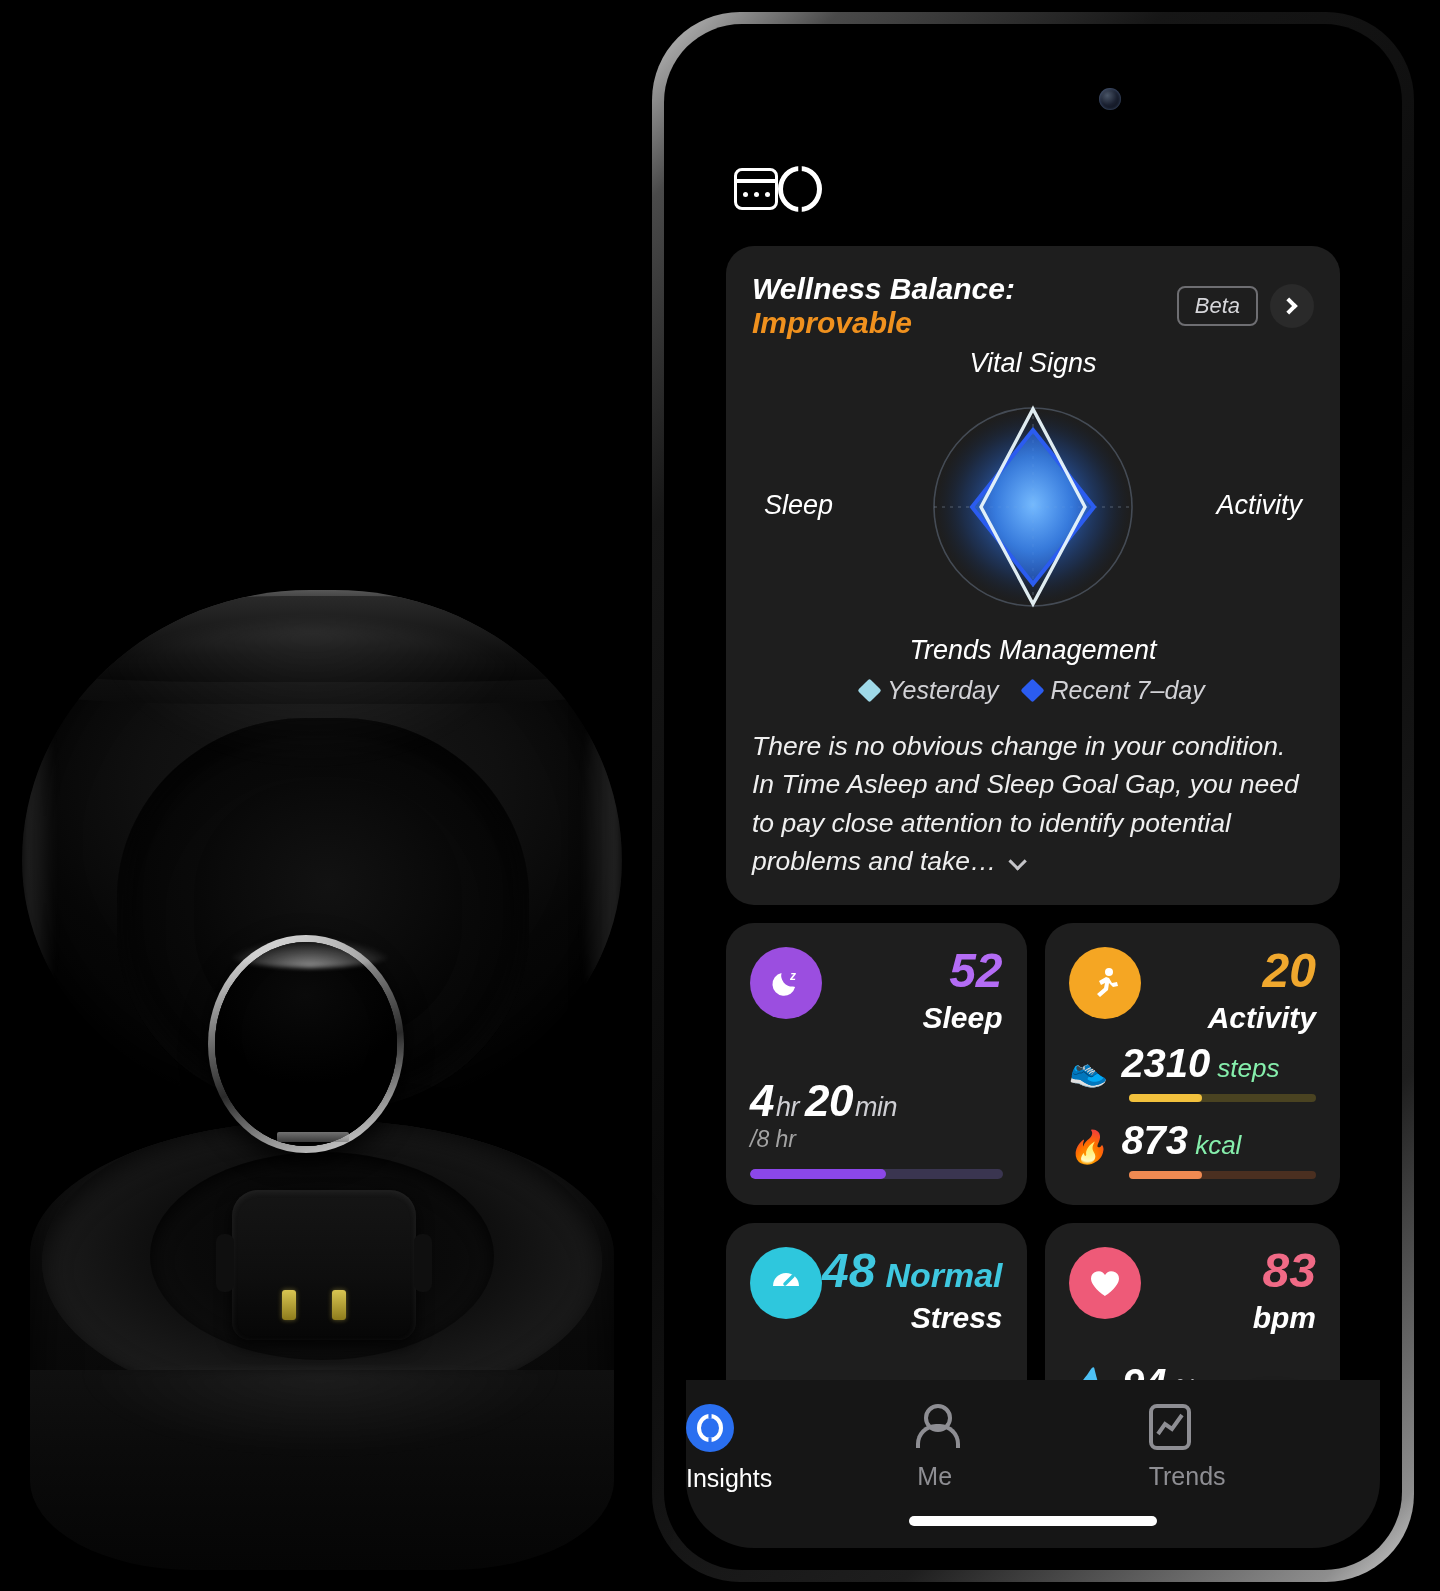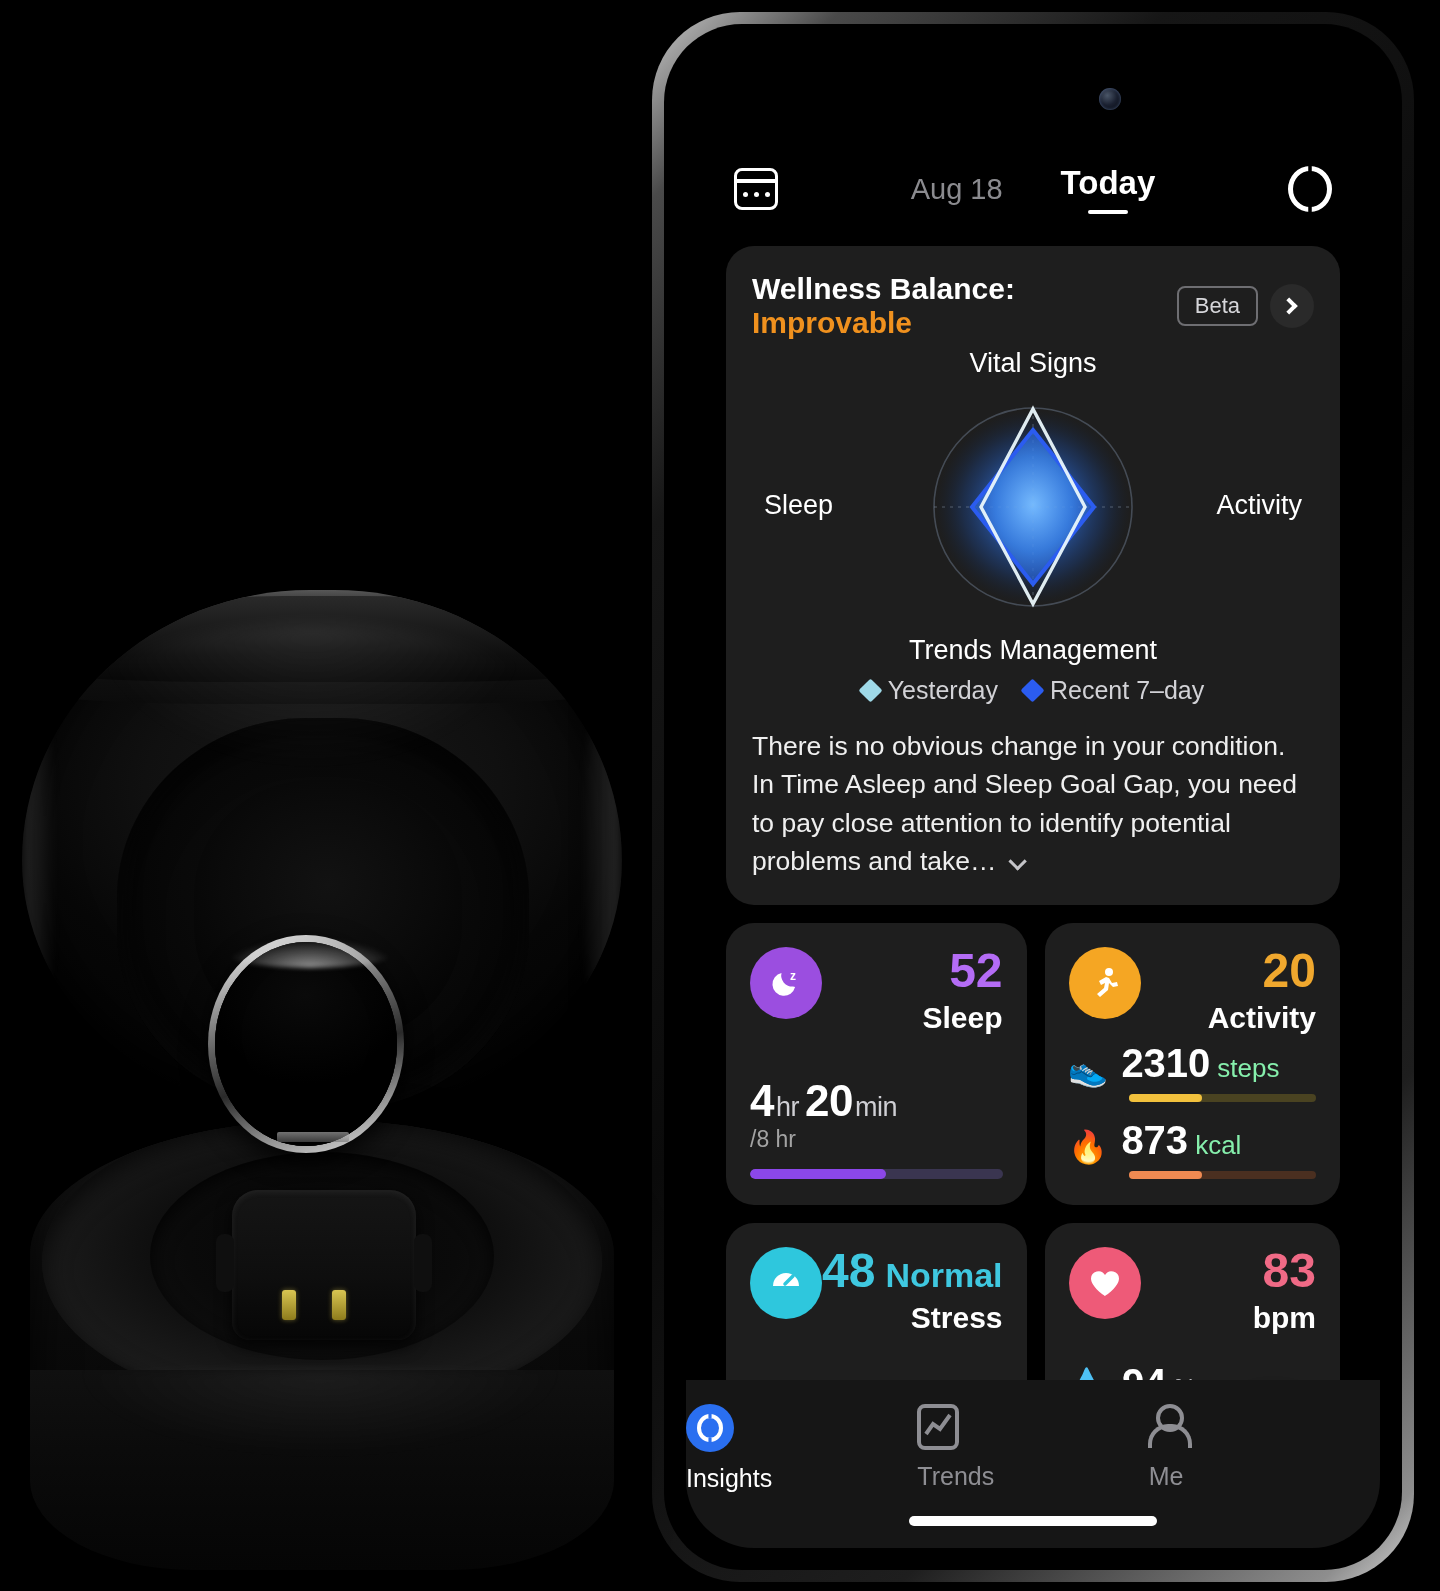--- a/index.html
+++ b/index.html
@@ -217,21 +217,21 @@
   .nav-tabs{ flex:1; display:flex; align-items:center; justify-content:center; gap:58px; }
   .nav-date{ color:#8b8b8f; font-size:29px; font-weight:400; }
   .nav-today{ color:#fff; font-size:33px; font-weight:600; position:relative; padding-bottom:12px; }
   .nav-today::after{ content:""; position:absolute; left:50%; transform:translateX(-50%);
     bottom:0; width:40px; height:4px; border-radius:2px; background:#fff; }
   .sync-icon{ width:44px; height:46px; position:relative; flex:0 0 auto; }
   .sync-icon i{ position:absolute; inset:0; border:5.5px solid #fff; border-radius:50%;
     clip-path: polygon(0 0, 46% 0, 46% 16%, 54% 16%, 54% 0, 100% 0, 100% 100%, 54% 100%, 54% 84%, 46% 84%, 46% 100%, 0 100%); }
 
   
-  .content{ position:absolute; top:190px; left:0; width:100%; bottom:152px; padding:10px 40px; }
+  .content{ position:absolute; top:190px; left:0; width:100%; bottom:152px; padding:10px 40px;font-style:italic; }
   .card{ background:#1e1e1e; border-radius:28px; }
 
   .wb-card{ padding:26px 26px 24px; }
   .wb-head{ display:flex; align-items:center; gap:12px; }
   .wb-title{ font-size:30px; font-weight:600; color:#fff; flex:1; }
   .wb-title b{ font-weight:600; color:#f0911e; }
   .beta{ border:2px solid #6e6e72; border-radius:8px; padding:5px 16px;
     font-size:22px; color:#d6d6da; font-weight:400; }
   .chev-btn{ width:44px; height:44px; border-radius:50%; background:#2a2a2a;
     display:flex; align-items:center; justify-content:center; }
@@ -355,24 +355,20 @@
           <div class="cam"></div>
         </div>
 
         <div class="navbar">
           <div class="cal-icon">
             <div class="cal-dots">
                 <i></i>
                 <i></i>
                 <i></i>
               </div>
-          </div>
-          <div class="nav-tabs">
-            <div class="nav-date">Aug 18</div>
-            <div class="nav-today">Today</div>
           </div>
           <div class="sync-icon">
               <i></i>
             </div>
         </div>
 
         <div class="content">
 
           <div class="card wb-card">
             <div class="wb-head">
@@ -564,30 +560,30 @@
         </div>
 
         <div class="tabbar">
           <div class="tab active">
             <div class="tab-ins">
                 <i></i>
               </div>
             <div class="tl">Insights</div>
           </div>
           <div class="tab">
+            <div class="tab-me"></div>
+            <div class="tl">Me</div>
+          </div>
+          <div class="tab">
             <div class="tab-tr">
               <svg width="34" height="38" viewBox="0 0 34 38">
                   <polyline points="5,26 12,16 19,21 29,7" fill="none" stroke="#8e8e93" stroke-width="4"></polyline>
                 </svg>
             </div>
             <div class="tl">Trends</div>
           </div>
-          <div class="tab">
-            <div class="tab-me"></div>
-            <div class="tl">Me</div>
-          </div>
           <div class="home-ind"></div>
         </div>
 
       </div>
     </div>
   </div>
 </div>
 
 </body></html>

